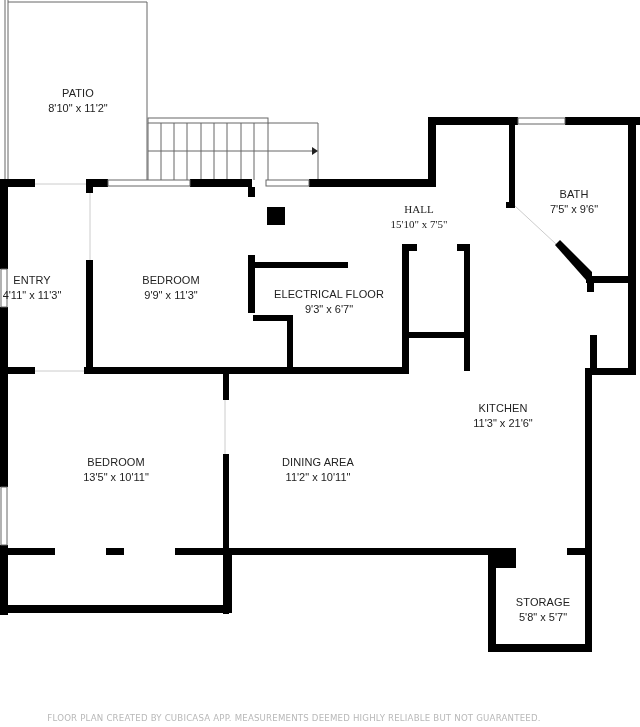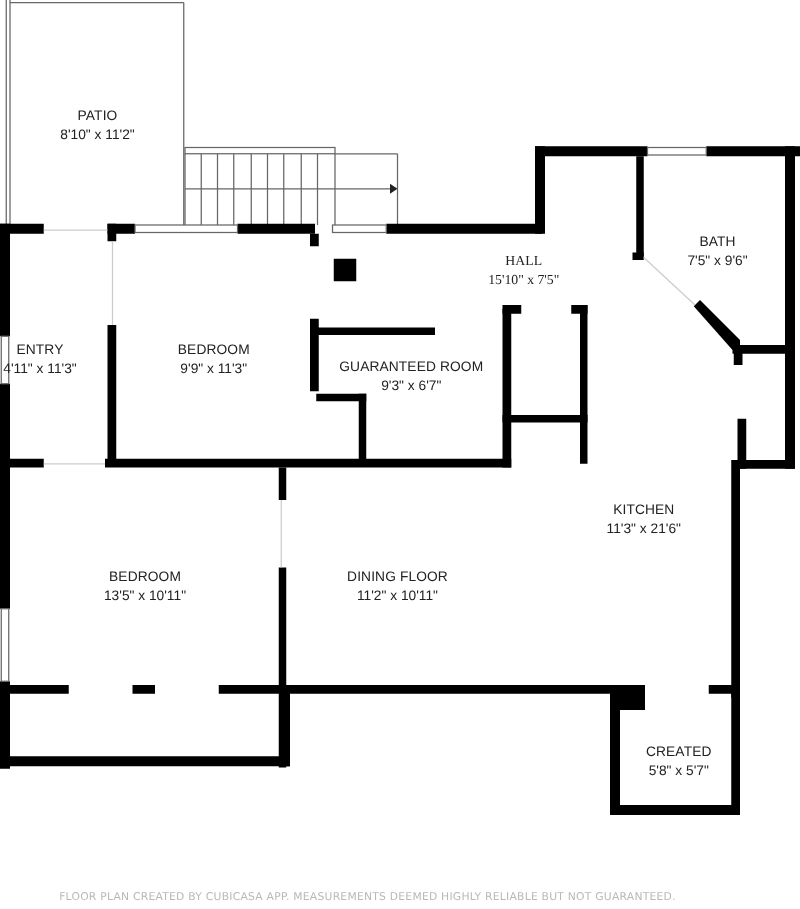--- a/index.html
+++ b/index.html
@@ -135,33 +135,33 @@
 </div>
 <div class="label" style="left:419px;top:202px;font-family:Liberation Serif, serif;">
   <span class="name">HALL</span>
   <span class="dim">15'10" x 7'5"</span>
 </div>
 <div class="label" style="left:574px;top:187px;">
   <span class="name">BATH</span>
   <span class="dim">7'5" x 9'6"</span>
 </div>
 <div class="label" style="left:329px;top:287px;">
-  <span class="name">GUARANTEED ROOM</span>
+  <span class="name">ELECTRICAL FLOOR</span>
   <span class="dim">9'3" x 6'7"</span>
 </div>
-<div class="label" style="left:503px;top:401px;margin-left:12px;">
+<div class="label" style="left:503px;top:401px;">
   <span class="name">KITCHEN</span>
   <span class="dim">11'3" x 21'6"</span>
 </div>
 <div class="label" style="left:116px;top:455px;">
   <span class="name">BEDROOM</span>
   <span class="dim">13'5" x 10'11"</span>
 </div>
 <div class="label" style="left:318px;top:455px;">
-  <span class="name">DINING FLOOR</span>
+  <span class="name">DINING AREA</span>
   <span class="dim">11'2" x 10'11"</span>
 </div>
 <div class="label" style="left:543px;top:595px;">
-  <span class="name">CREATED</span>
+  <span class="name">STORAGE</span>
   <span class="dim">5'8" x 5'7"</span>
 </div>
 
 <div class="footer">FLOOR PLAN CREATED BY CUBICASA APP. MEASUREMENTS DEEMED HIGHLY RELIABLE BUT NOT GUARANTEED.</div>
 
 </body></html>

